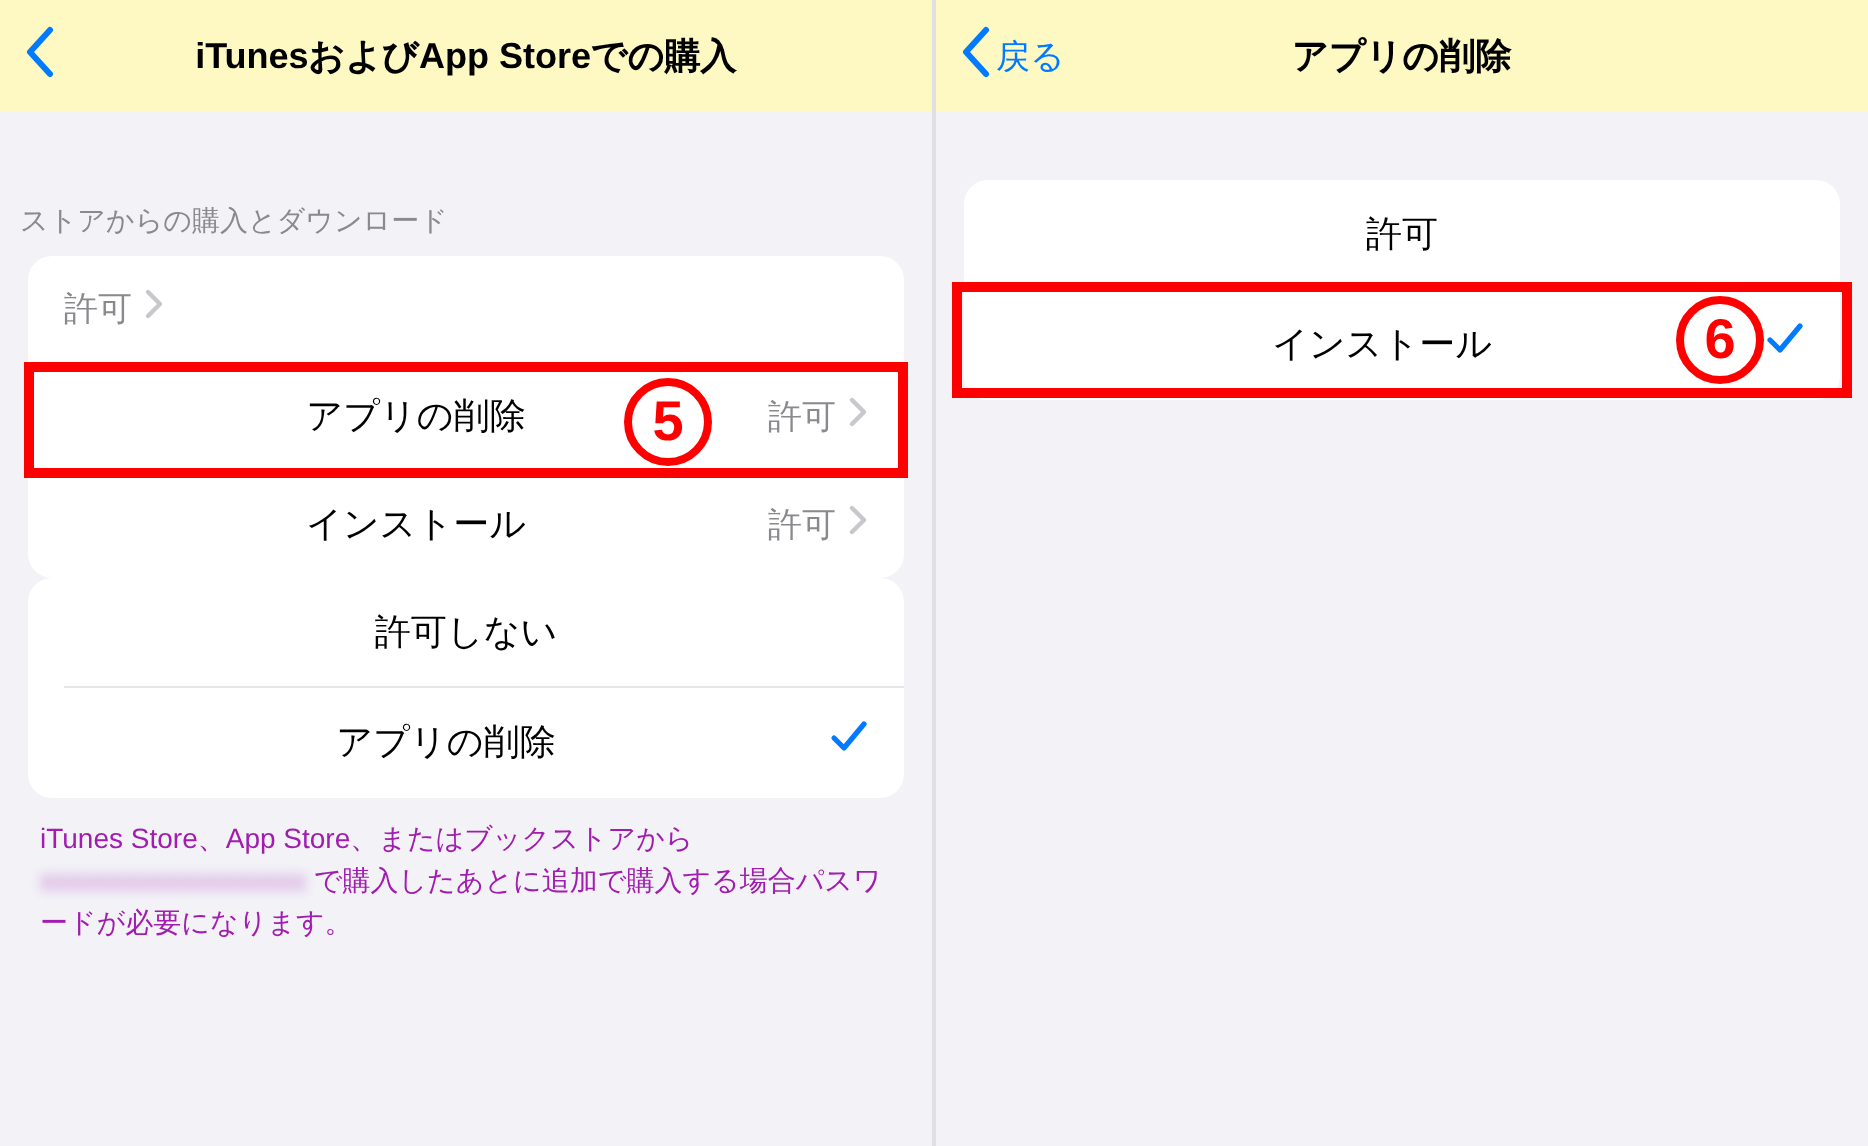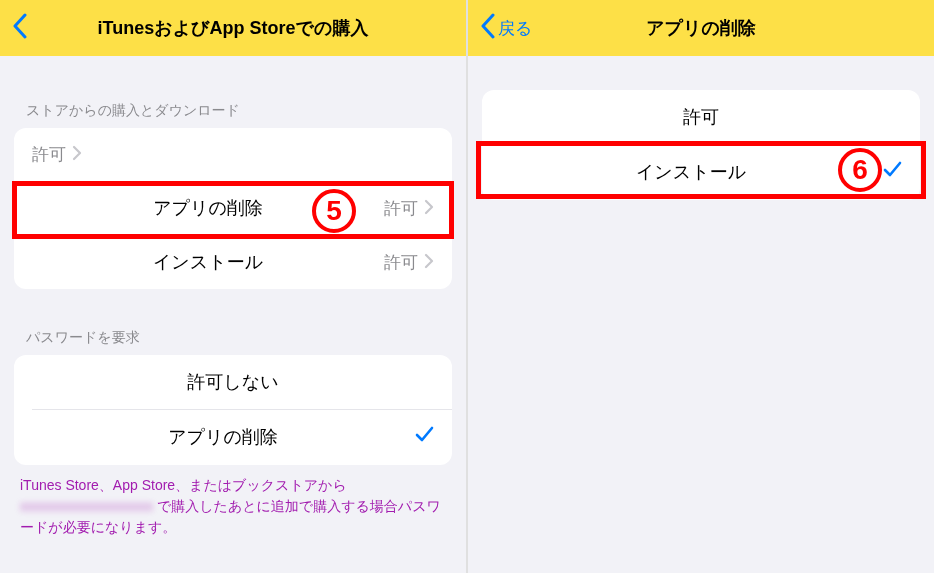--- a/index.html
+++ b/index.html
@@ -21,21 +21,21 @@
       position: relative;
     }
     .pane-left {
       border-right: 2px solid #e0e0e0;
     }
     .header {
       display: flex;
       align-items: center;
       height: 56px;
       padding: 0 12px;
-      background: #fde047;
+      background: #fef9c3;
       position: relative;
     }
     .back-chevron {
       color: #007aff;
       font-size: 28px;
       font-weight: 500;
       z-index: 2;
       line-height: 1;
     }
     .back-label {
@@ -49,21 +49,21 @@
       left: 0;
       right: 0;
       text-align: center;
       font-size: 18px;
       font-weight: 700;
       color: #000;
     }
     .section-header {
       font-size: 14px;
       color: #8a8a8e;
-      padding: 0 20px 8px 26px;
+      padding: 0 20px 8px 10px;
       margin-top: 40px;
     }
     .section-header.first {
       margin-top: 46px;
     }
     .list {
       background: #fff;
       border-radius: 12px;
       margin: 0 14px;
       overflow: visible;
@@ -180,21 +180,20 @@
         <svg width="10" height="16" viewBox="0 0 10 16">
             <path d="M2 2 L8 8 L2 14" stroke="#c7c7cc" stroke-width="2.2" fill="none" stroke-linecap="round" stroke-linejoin="round"></path>
           </svg>
       </span>
     </div>
 
     <div class="highlight-box" style="top:53px; left:-2px; right:-2px; height:58px;"></div>
     <div class="badge" style="top:61px; right:96px;">5</div>
   </div>
 
-  <div class="section-header">パスワードを要求</div>
   <div class="list">
     <div class="row">
       <span class="row-label">許可しない</span>
     </div>
     <div class="row">
       <span class="row-label">アプリの削除</span>
       <span class="checkmark">
         <svg width="20" height="20" viewBox="0 0 20 20">
             <path d="M3 11 L8 16 L18 4" stroke="#007aff" stroke-width="2.6" fill="none" stroke-linecap="round" stroke-linejoin="round"></path>
           </svg>

